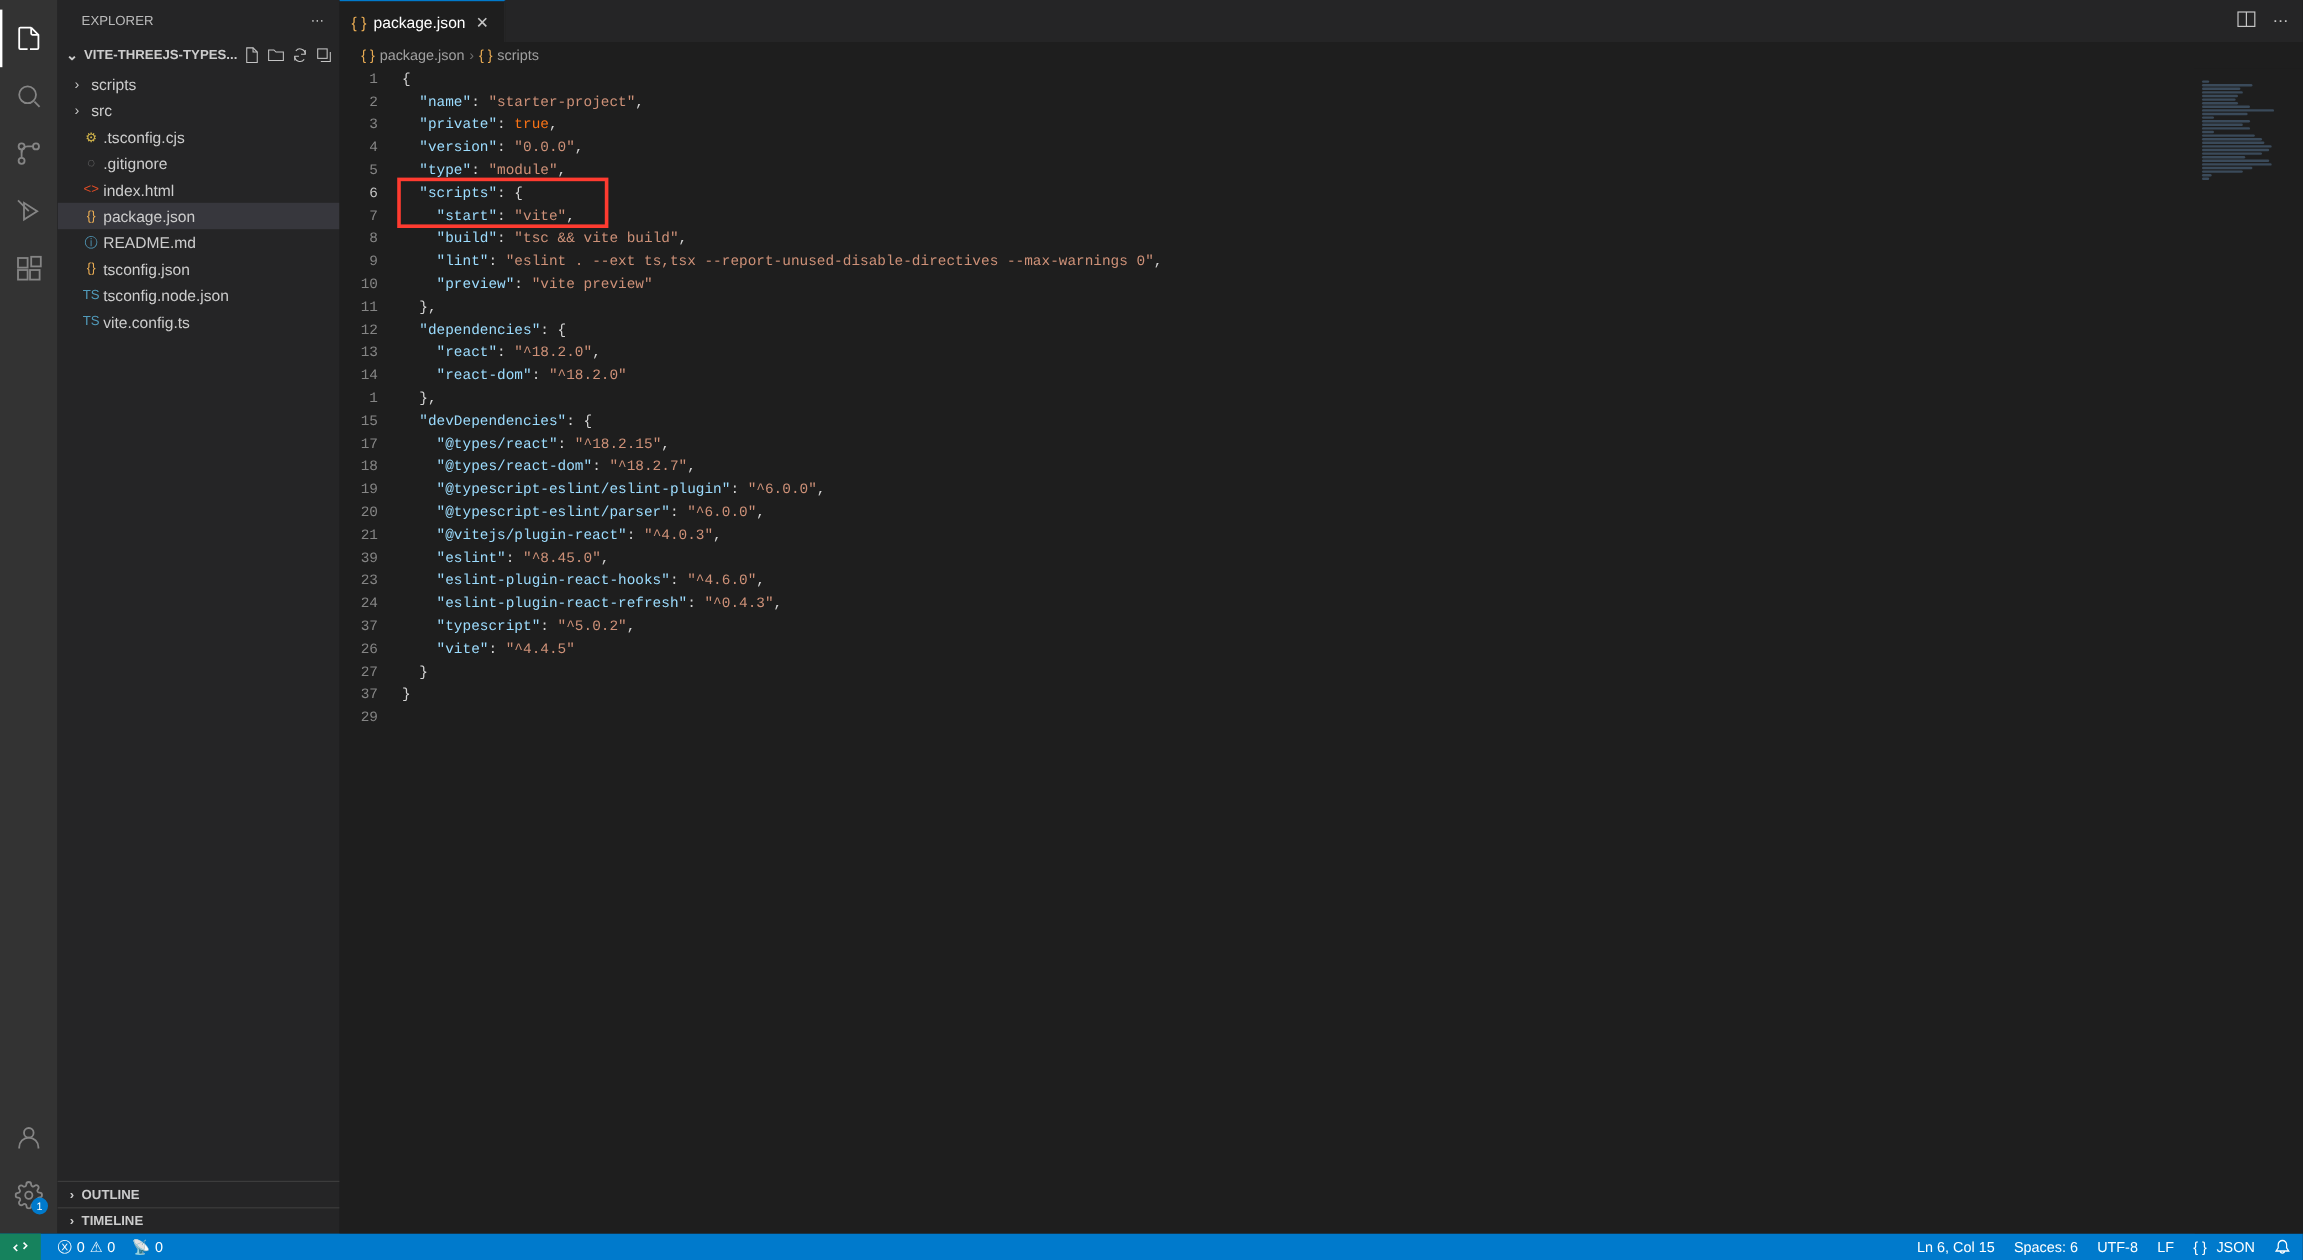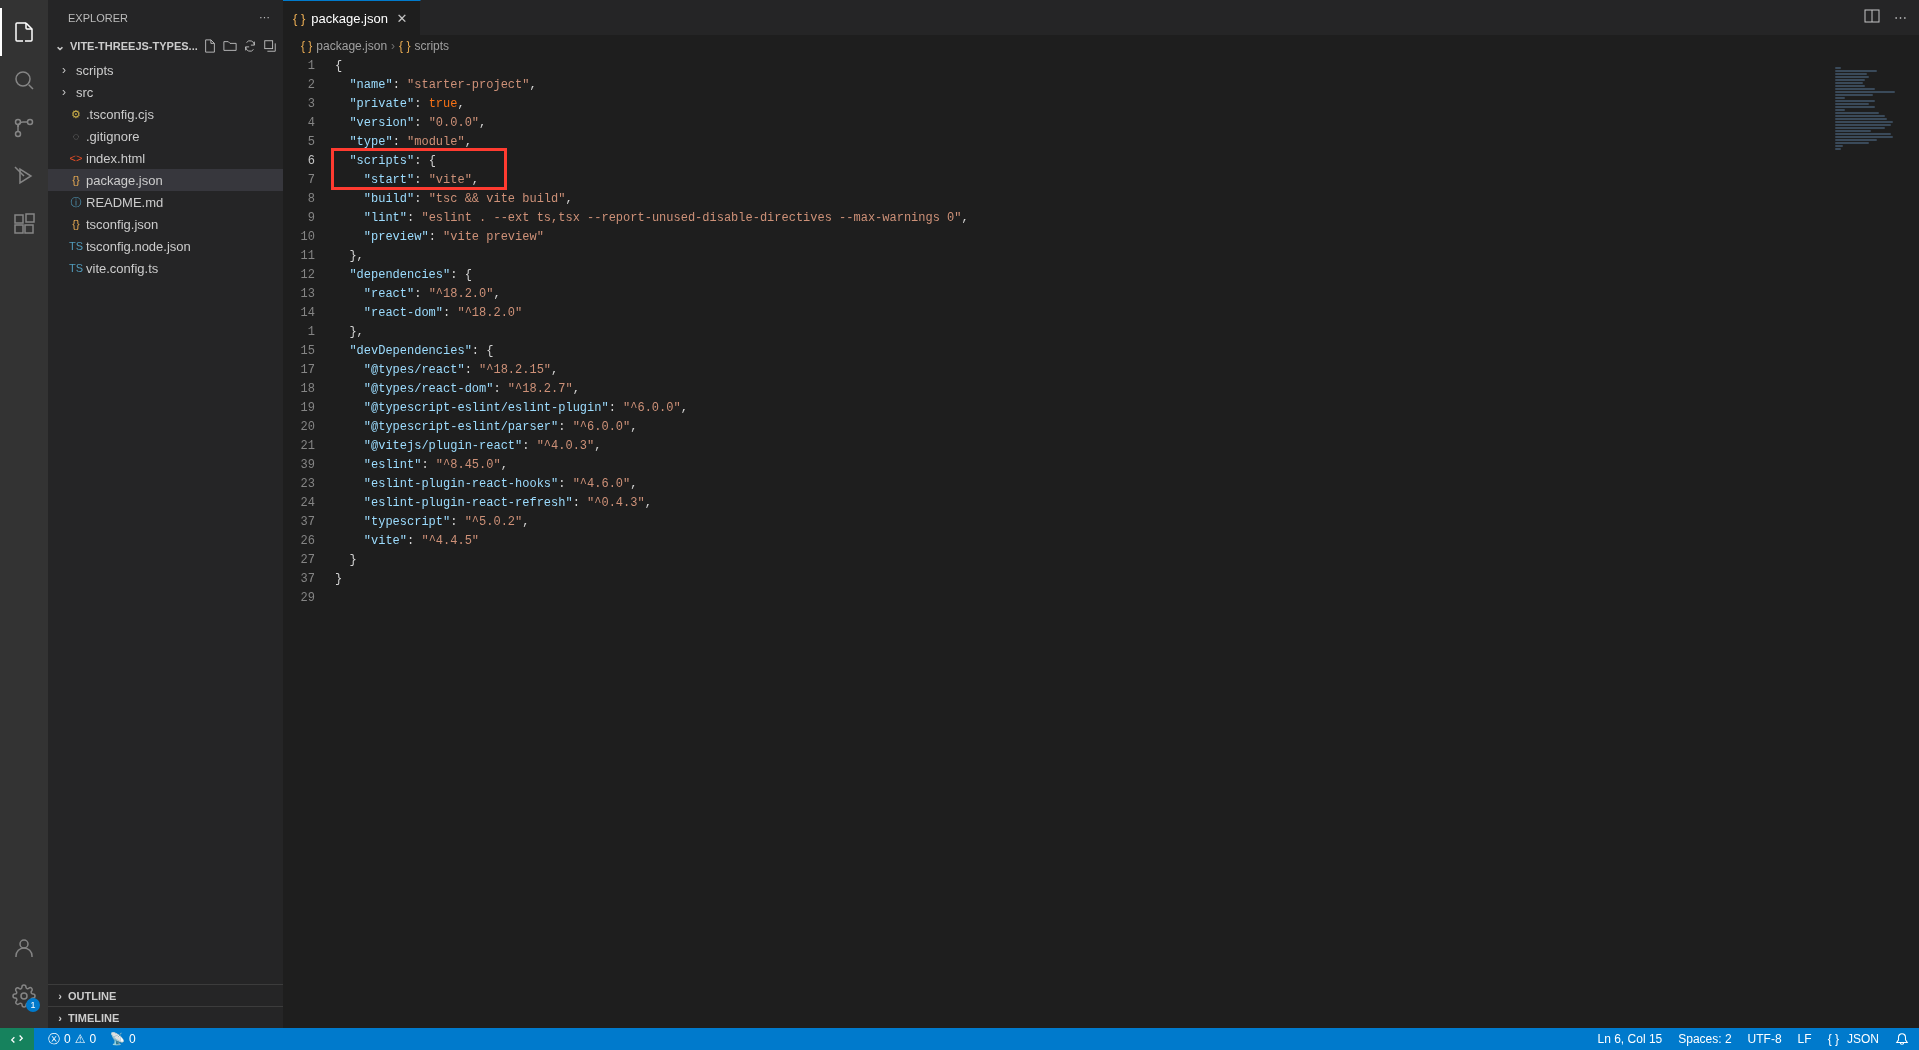--- a/index.html
+++ b/index.html
@@ -490,21 +490,21 @@
       <span>⚠</span>
         <span>0</span>
     </div>
     <div class="status-item">
       <span>📡</span>
         <span>0</span>
     </div>
   </div>
   <div class="right">
     <div class="status-item">Ln 6, Col 15</div>
-    <div class="status-item">Spaces: 2</div>
+    <div class="status-item">Spaces: 6</div>
     <div class="status-item">UTF-8</div>
     <div class="status-item">LF</div>
     <div class="status-item">
       <span style="margin-right:4px;">{ }</span>
         <span>JSON</span>
     </div>
     <div class="status-item">
       <svg width="14" height="14" viewBox="0 0 16 16" fill="none" stroke="currentColor" stroke-width="1.2">
           <path d="M8 2a4 4 0 0 0-4 4v3l-2 3h12l-2-3V6a4 4 0 0 0-4-4zM6 12a2 2 0 0 0 4 0"></path>
         </svg>

